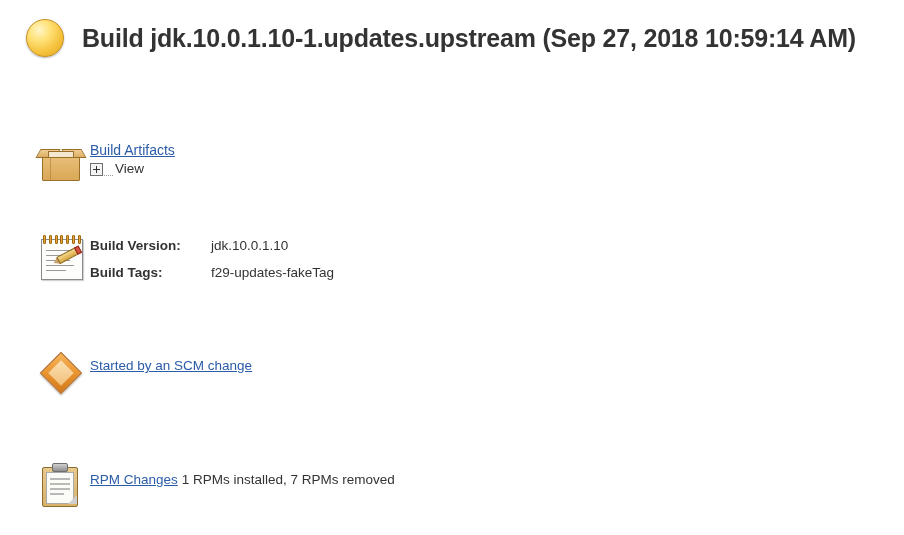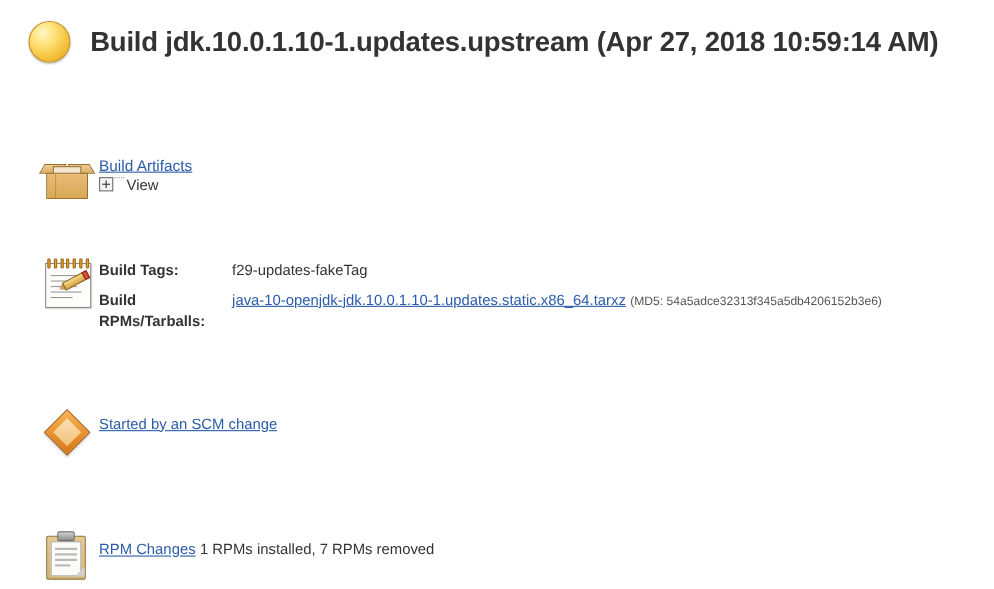--- a/index.html
+++ b/index.html
@@ -242,21 +242,21 @@
     display: inline-block;
     margin-bottom: 3px;
   }
   .artifacts-links {
     font-size: 12.5px;
     margin-bottom: 4px;
   }
   .artifacts-links .link { margin-right: 6px; }
   .view-row {
     display: flex;
-    align-items: flex-start;
+    align-items: flex-end;
     font-size: 13.5px;
     color: #333;
   }
   .expander {
     width: 13px; height: 13px;
     border: 1px solid #6f6f6f;
     background: #f4f4f4;
     position: relative;
     display: inline-block;
     flex: 0 0 13px;
@@ -309,21 +309,21 @@
     color: #333;
   }
   .row-text .link { margin-right: 4px; }
   .scm-text { padding-top: 10px; font-size: 13.5px; }
 </style>
 </head>
 <body>
 
 <div class="page-header">
   <div class="status-ball"></div>
-  <div class="build-title">Build jdk.10.0.1.10-1.updates.upstream (Apr 27, 2018 10:59:14 AM)</div>
+  <div class="build-title">Build jdk.10.0.1.10-1.updates.upstream (Sep 27, 2018 10:59:14 AM)</div>
 </div>
 
 <div class="content">
 
   <div class="block">
     <div class="icon-col">
       <div class="icon-package">
         <div class="pkg-flap-l"></div>
         <div class="pkg-flap-r"></div>
         <div class="pkg-inner"></div>
@@ -364,28 +364,26 @@
           <div class="np-ring"></div>
             <div class="np-ring"></div>
           <div class="np-ring"></div>
         </div>
       </div>
     </div>
     <div>
       <table class="info-table">
         <tbody>
         <tr>
+          <td class="label">Build Version:</td>
+          <td class="value">jdk.10.0.1.10</td>
+        </tr>
+        <tr>
           <td class="label">Build Tags:</td>
           <td class="value">f29-updates-fakeTag</td>
-        </tr>
-        <tr>
-          <td class="label">Build RPMs/Tarballs:</td>
-          <td class="value">
-            <a class="link">java-10-openjdk-jdk.10.0.1.10-1.updates.static.x86_64.tarxz</a><span class="md5">(MD5: 54a5adce32313f345a5db4206152b3e6)</span>
-          </td>
         </tr>
       </tbody>
         </table>
     </div>
   </div>
 
   <div class="block-spacer-md"></div>
 
   <div class="block">
     <div class="icon-col">

